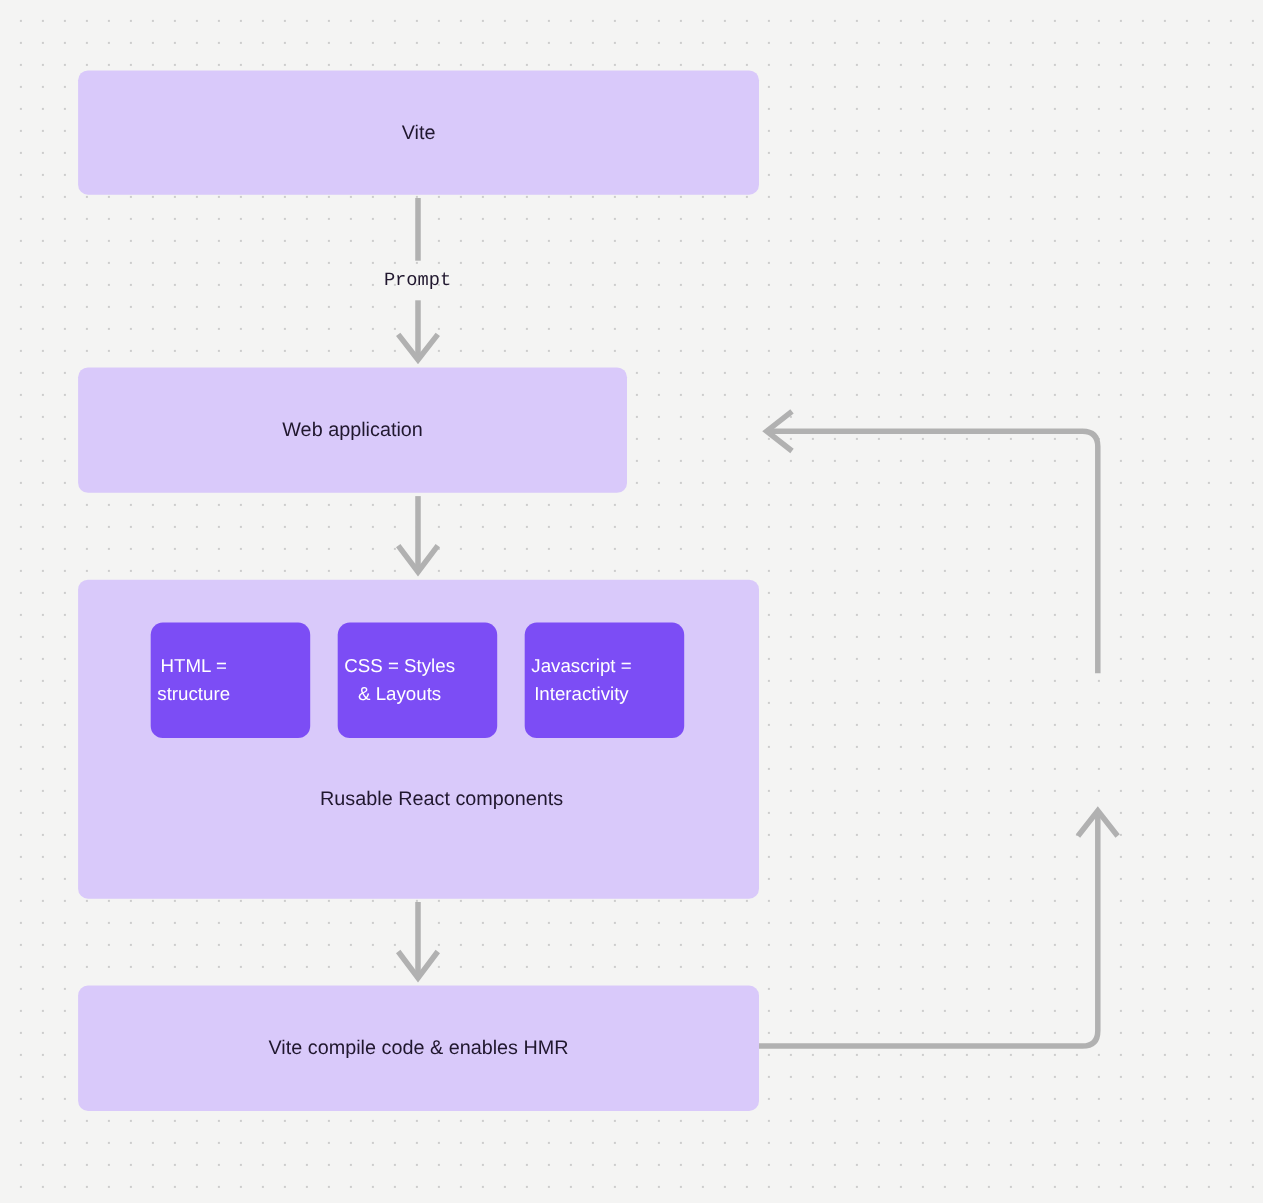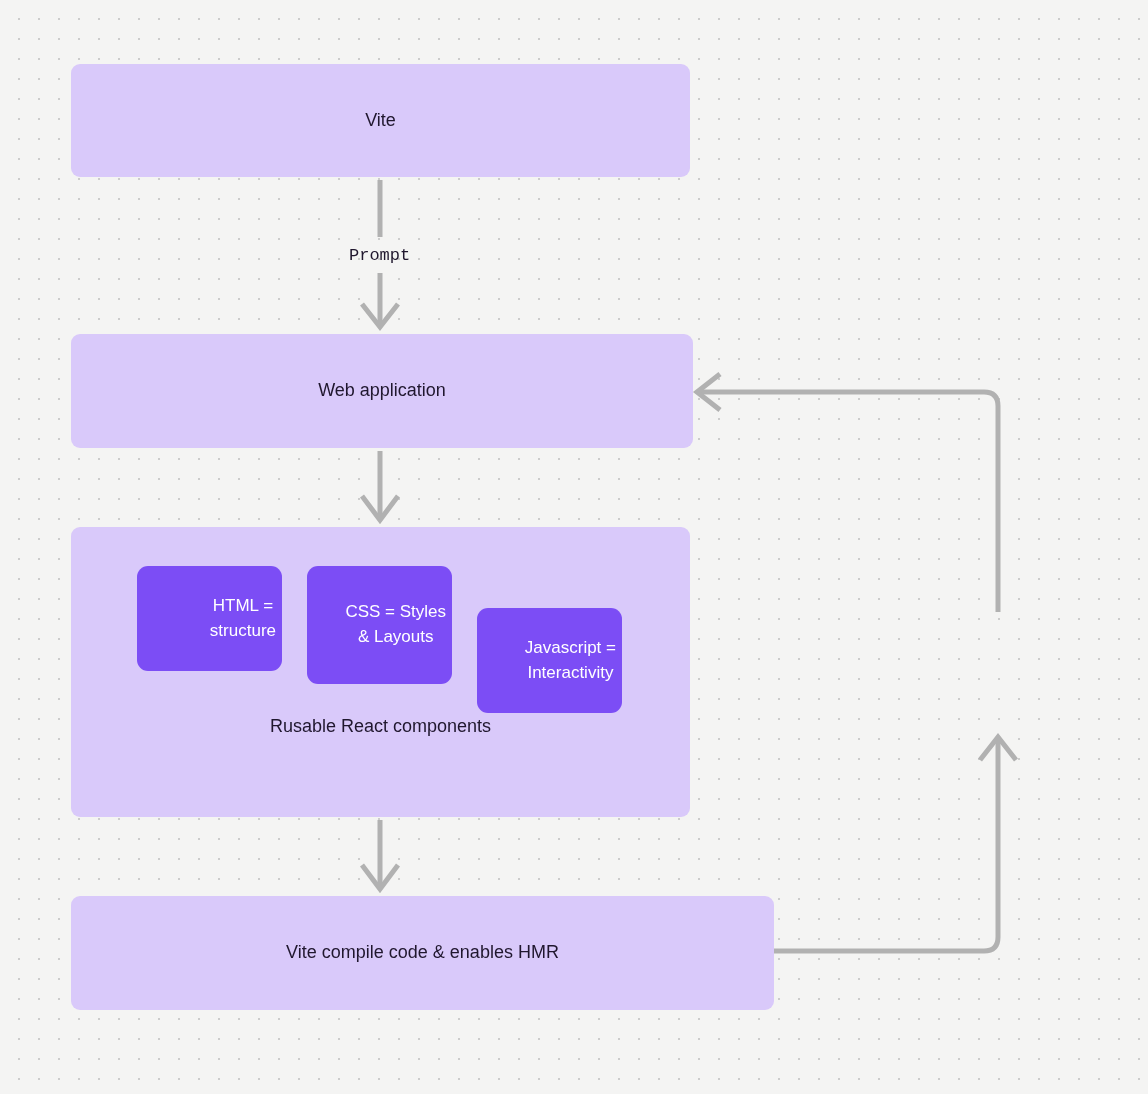--- a/index.html
+++ b/index.html
@@ -30,54 +30,55 @@
     color: #20172e;
     font-size: 18px;
     line-height: 1.32;
     text-align: center;
     user-select: none;
   }
 
   .node-label { pointer-events: none; }
 
   #node-user       { left: 71px;  top: 64px;  width: 619px; height: 113px; }
-  #node-webapp     { left: 71px;  top: 334px; width: 622px; height: 114px; }
+  #node-webapp     { left: 71px;  top: 334px; width: 499px; height: 114px; }
   #node-components { left: 71px;  top: 527px; width: 619px; height: 290px;
                      border-radius: 9px; display: block; }
-  #node-vite       { left: 71px;  top: 896px; width: 703px; height: 114px; }
+  #node-vite       { left: 71px;  top: 896px; width: 619px; height: 114px; }
   #node-render     { left: 903px; top: 613px; width: 190px; height: 117px; font-size: 17px; }
 
   .subnode {
     position: absolute;
     box-sizing: border-box;
     display: flex;
     align-items: center;
-    justify-content: flex-end;
+    justify-content: flex-start;
     border-radius: 11px;
     background: #7c4df5;
     color: #ffffff;
     font-size: 17px;
     line-height: 1.45;
     text-align: center;
     padding: 4px 6px;
     user-select: none;
   }
   #sub-html { left: 137px; top: 566px; width: 145px; height: 105px; }
-  #sub-css  { left: 307px; top: 566px; width: 145px; height: 118px; }
-  #sub-js   { left: 477px; top: 566px; width: 145px; height: 105px; margin-top: 42px; }
+  #sub-css  { left: 307px; top: 566px; width: 145px; height: 105px; }
+  #sub-js   { left: 477px; top: 566px; width: 145px; height: 105px; }
 
   #components-caption {
     position: absolute;
     left: 71px;
     top: 716px;
     width: 619px;
     text-align: center;
     font-size: 18px;
     color: #20172e;
     user-select: none;
+    padding-left: 21px;
   }
 
   svg.edges {
     position: absolute;
     left: 0; top: 0;
     width: 1148px;
     height: 1094px;
     pointer-events: none;
     overflow: visible;
   }

